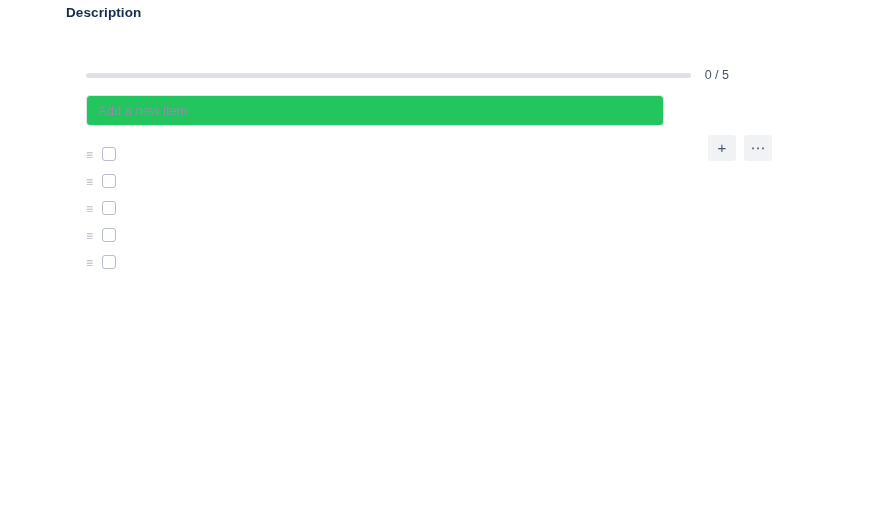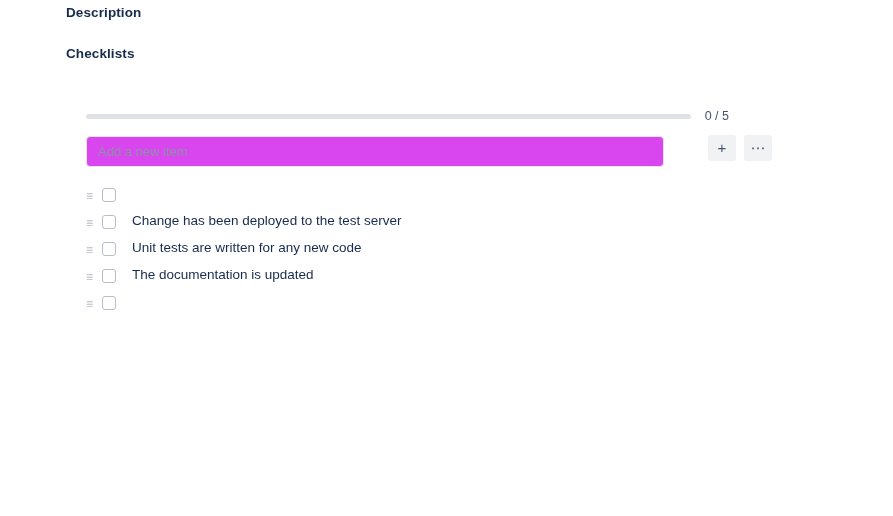--- a/index.html
+++ b/index.html
@@ -96,21 +96,21 @@
     font-size: 12.5px;
     color: #44546f;
     white-space: nowrap;
   }
   .add-item-input {
     display: block;
     margin-top: 13px;
     width: 578px;
     height: 31px;
     box-sizing: border-box;
-    background: #d946ef;
+    background: #22c55e;
     border: 1px solid #e4e6ea;
     border-radius: 4px;
     padding: 0 11px;
     font-size: 13px;
     color: #172b4d;
     font-family: "Liberation Sans", sans-serif;
   }
   .add-item-input::placeholder {
     color: #8993a4;
   }
@@ -159,21 +159,20 @@
   }
 </style>
 </head>
 <body>
 
 <div class="page">
 
   <div class="section-heading" id="description-heading">Description</div>
 
 
-  <div class="section-heading" id="checklists-heading">Checklists</div>
 
   <div class="toolbar">
     <button class="tool-btn">+</button>
     <button class="tool-btn">⋯</button>
   </div>
 
   <div class="checklist-block">
 
 
     <div class="progress-row">
@@ -188,33 +187,30 @@
     <div class="items">
 
       <div class="item-row">
         <span class="drag-handle">≡</span>
         <input class="item-check" type="checkbox" style="">
       </div>
 
       <div class="item-row">
         <span class="drag-handle">≡</span>
         <input class="item-check" type="checkbox" style="">
-        <span class="item-text">Change has been deployed to the test server</span>
-      </div>
-
-      <div class="item-row">
-        <span class="drag-handle">≡</span>
-        <input class="item-check" type="checkbox" style="">
-        <span class="item-text">Unit tests are written for any new code</span>
-      </div>
-
-      <div class="item-row">
-        <span class="drag-handle">≡</span>
-        <input class="item-check" type="checkbox" style="">
-        <span class="item-text">The documentation is updated</span>
+      </div>
+
+      <div class="item-row">
+        <span class="drag-handle">≡</span>
+        <input class="item-check" type="checkbox" style="">
+      </div>
+
+      <div class="item-row">
+        <span class="drag-handle">≡</span>
+        <input class="item-check" type="checkbox" style="">
       </div>
 
       <div class="item-row">
         <span class="drag-handle">≡</span>
         <input class="item-check" type="checkbox" style="">
       </div>
 
     </div>
   </div>
 </div>

